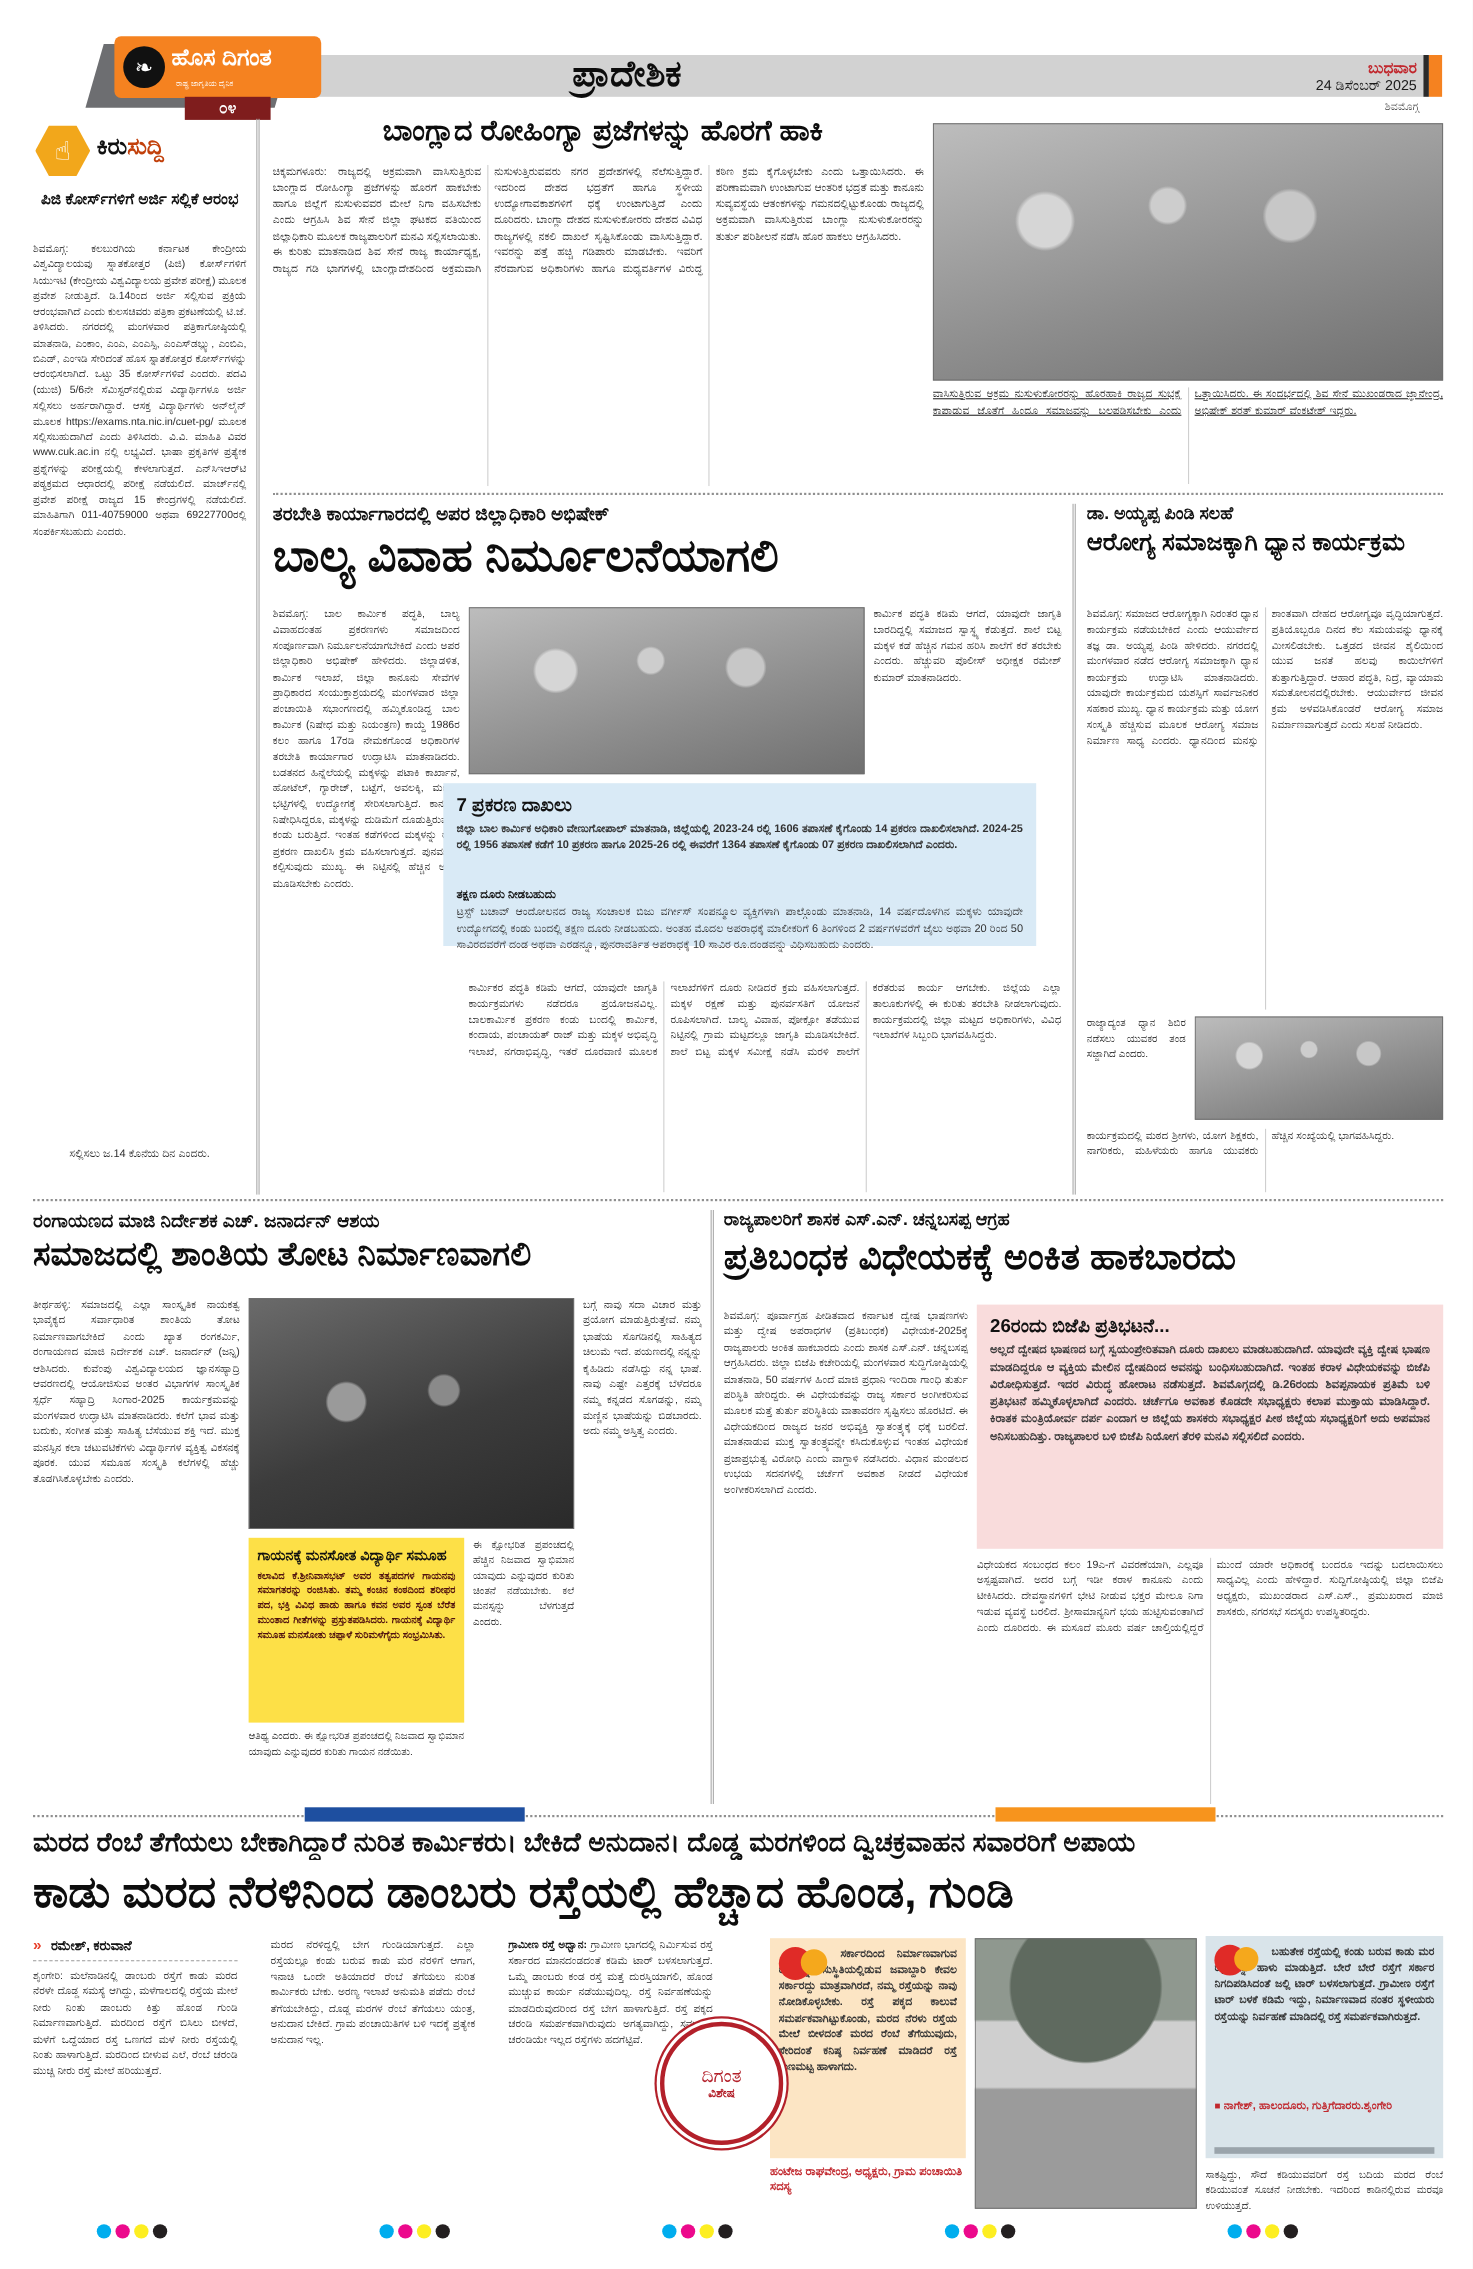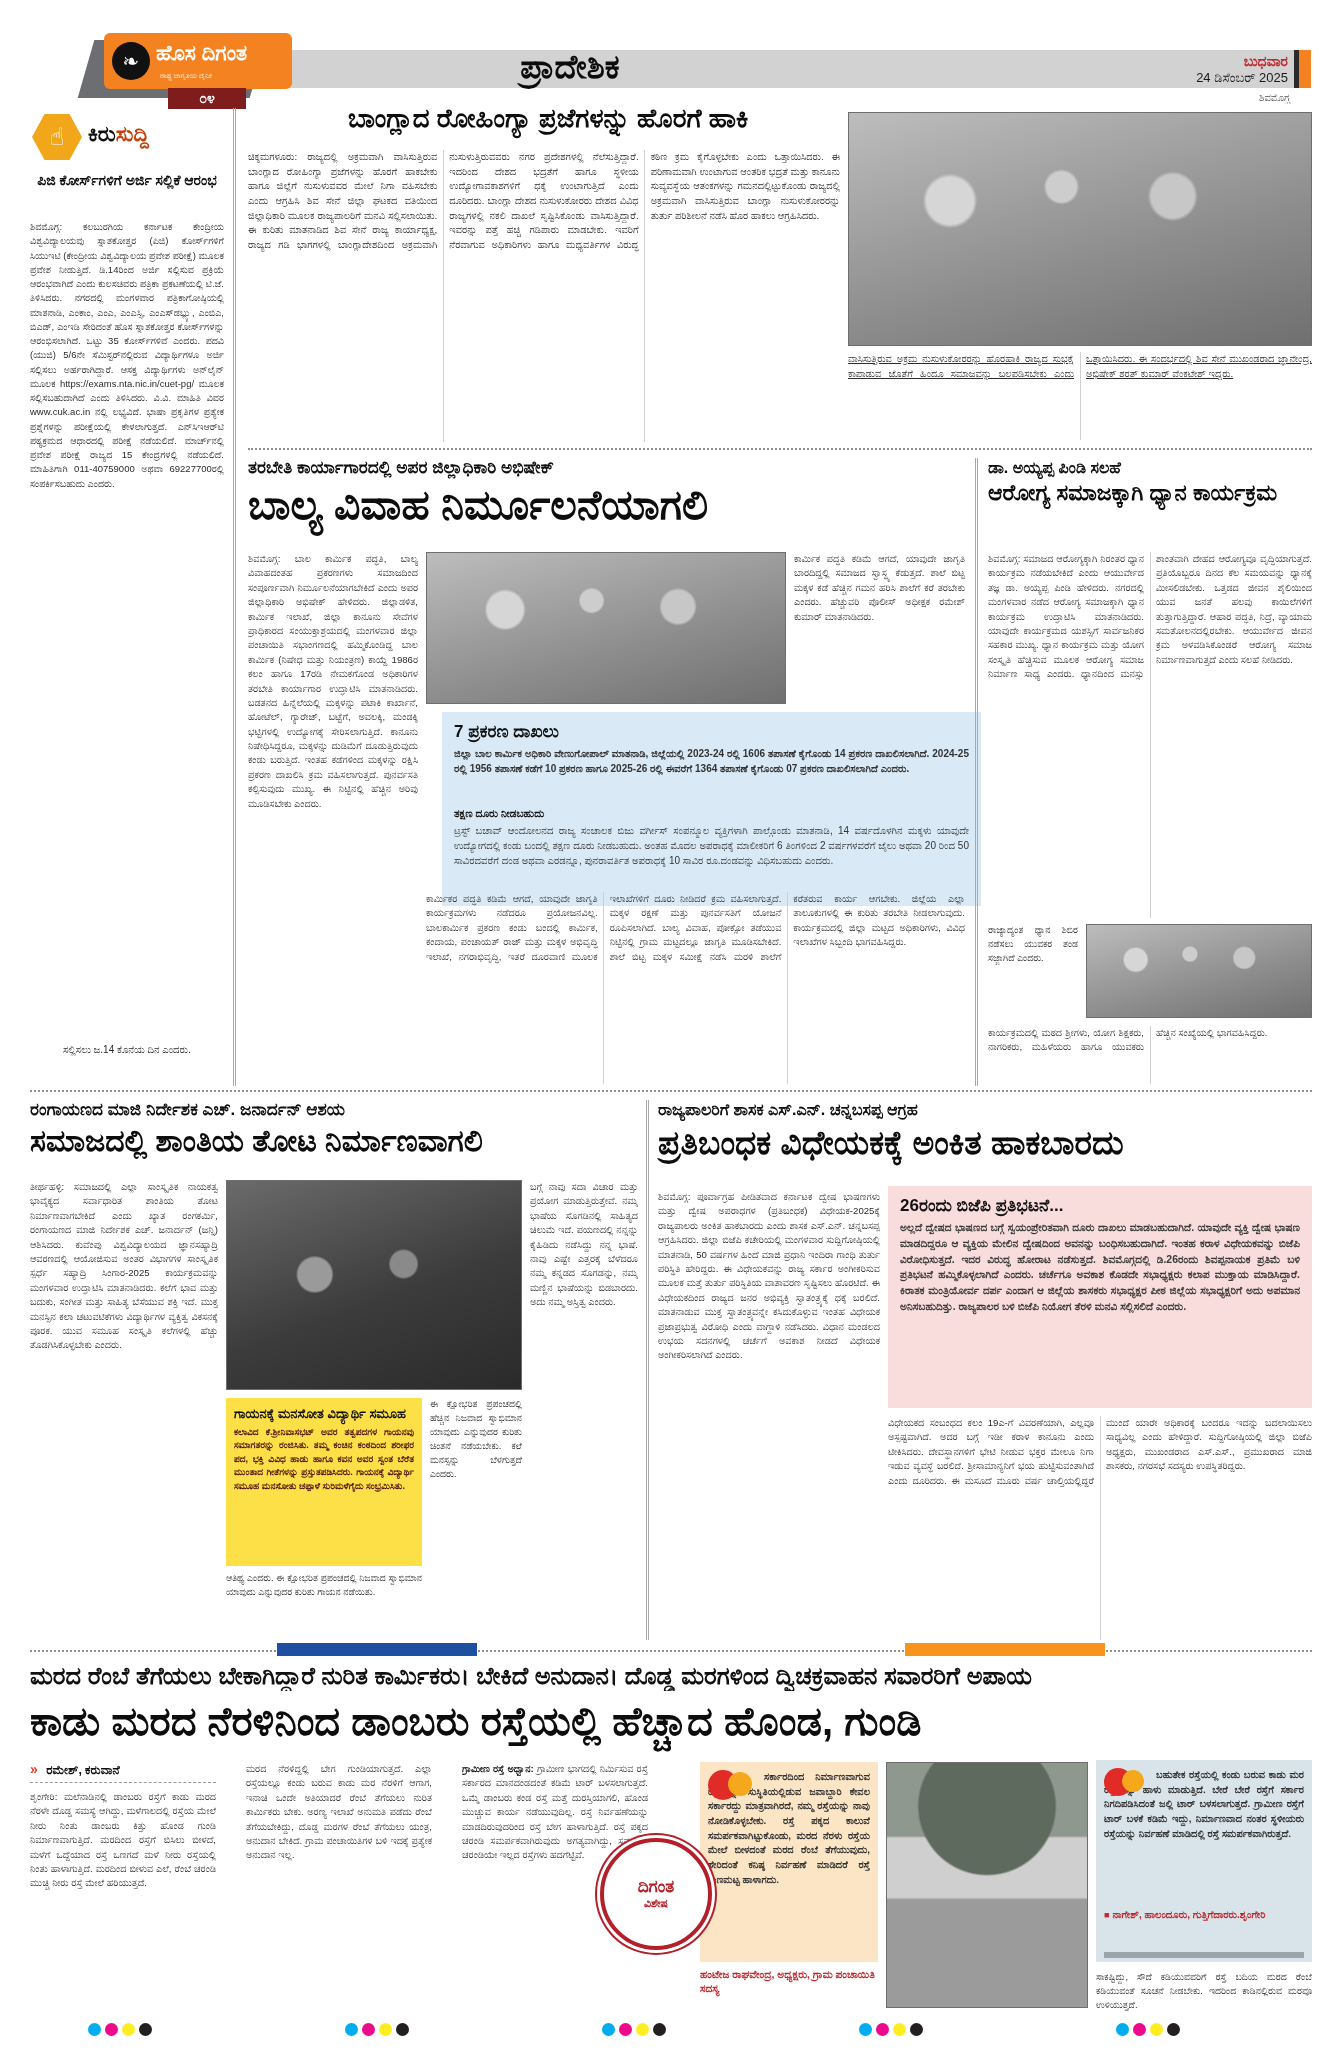--- a/index.html
+++ b/index.html
@@ -78,21 +78,21 @@
   <div class="abs photo ph-light" style="left:848px;top:112px;width:464px;height:234px;"></div>
   <div class="abs txt cols2" style="left:848px;top:352px;width:464px;height:88px;font-size:9.8px;text-decoration:underline;">ವಾಸಿಸುತ್ತಿರುವ ಅಕ್ರಮ ನುಸುಳುಕೋರರನ್ನು ಹೊರಹಾಕಿ ರಾಜ್ಯದ ಸುಭಕ್ಷೆ ಕಾಪಾಡುವ ಜೊತೆಗೆ ಹಿಂದೂ ಸಮಾಜವನ್ನು ಬಲಪಡಿಸಬೇಕು ಎಂದು ಒತ್ತಾಯಿಸಿದರು. ಈ ಸಂದರ್ಭದಲ್ಲಿ ಶಿವ ಸೇನೆ ಮುಖಂಡರಾದ ಜ್ಞಾನೇಂದ್ರ, ಅಭಿಷೇಕ್ ಶರತ್ ಕುಮಾರ್ ವೆಂಕಟೇಶ್ ಇದ್ದರು.</div>
 
   <div class="abs dotted" style="left:248px;top:448px;width:1064px;"></div>
 
   <div class="abs kicker" style="left:248px;top:458px;width:717px;font-size:17px;">ತರಬೇತಿ ಕಾರ್ಯಾಗಾರದಲ್ಲಿ ಅಪರ ಜಿಲ್ಲಾಧಿಕಾರಿ ಅಭಿಷೇಕ್</div>
   <div class="abs hl" style="left:248px;top:482px;width:717px;height:60px;font-size:41px;">ಬಾಲ್ಯ ವಿವಾಹ ನಿರ್ಮೂಲನೆಯಾಗಲಿ</div>
   <div class="abs txt" style="left:248px;top:552px;width:170px;height:532px;font-size:9.6px;">ಶಿವಮೊಗ್ಗ: ಬಾಲ ಕಾರ್ಮಿಕ ಪದ್ಧತಿ, ಬಾಲ್ಯ ವಿವಾಹದಂತಹ ಪ್ರಕರಣಗಳು ಸಮಾಜದಿಂದ ಸಂಪೂರ್ಣವಾಗಿ ನಿರ್ಮೂಲನೆಯಾಗಬೇಕಿದೆ ಎಂದು ಅಪರ ಜಿಲ್ಲಾಧಿಕಾರಿ ಅಭಿಷೇಕ್ ಹೇಳಿದರು. ಜಿಲ್ಲಾಡಳಿತ, ಕಾರ್ಮಿಕ ಇಲಾಖೆ, ಜಿಲ್ಲಾ ಕಾನೂನು ಸೇವೆಗಳ ಪ್ರಾಧಿಕಾರದ ಸಂಯುಕ್ತಾಶ್ರಯದಲ್ಲಿ ಮಂಗಳವಾರ ಜಿಲ್ಲಾ ಪಂಚಾಯಿತಿ ಸಭಾಂಗಣದಲ್ಲಿ ಹಮ್ಮಿಕೊಂಡಿದ್ದ ಬಾಲ ಕಾರ್ಮಿಕ (ನಿಷೇಧ ಮತ್ತು ನಿಯಂತ್ರಣ) ಕಾಯ್ದೆ 1986ರ ಕಲಂ ಹಾಗೂ 17ರಡಿ ನೇಮಕಗೊಂಡ ಅಧಿಕಾರಿಗಳ ತರಬೇತಿ ಕಾರ್ಯಾಗಾರ ಉದ್ಘಾಟಿಸಿ ಮಾತನಾಡಿದರು. ಬಡತನದ ಹಿನ್ನೆಲೆಯಲ್ಲಿ ಮಕ್ಕಳನ್ನು ಪಟಾಕಿ ಕಾರ್ಖಾನೆ, ಹೋಟೆಲ್, ಗ್ಯಾರೇಜ್, ಬಟ್ಟೆಗೆ, ಅವಲಕ್ಕಿ, ಮಂಡಕ್ಕಿ ಭಟ್ಟಿಗಳಲ್ಲಿ ಉದ್ಯೋಗಕ್ಕೆ ಸೇರಿಸಲಾಗುತ್ತಿದೆ. ಕಾನೂನು ನಿಷೇಧಿಸಿದ್ದರೂ, ಮಕ್ಕಳನ್ನು ದುಡಿಮೆಗೆ ದೂಡುತ್ತಿರುವುದು ಕಂಡು ಬರುತ್ತಿದೆ. ಇಂತಹ ಕಡೆಗಳಿಂದ ಮಕ್ಕಳನ್ನು ರಕ್ಷಿಸಿ ಪ್ರಕರಣ ದಾಖಲಿಸಿ ಕ್ರಮ ವಹಿಸಲಾಗುತ್ತದೆ. ಪುನರ್ವಸತಿ ಕಲ್ಪಿಸುವುದು ಮುಖ್ಯ. ಈ ನಿಟ್ಟಿನಲ್ಲಿ ಹೆಚ್ಚಿನ ಅರಿವು ಮೂಡಿಸಬೇಕು ಎಂದರು.</div>
   <div class="abs photo ph-light" style="left:426px;top:552px;width:360px;height:152px;"></div>
   <div class="abs txt" style="left:794px;top:552px;width:171px;height:152px;font-size:9.6px;">ಕಾರ್ಮಿಕ ಪದ್ಧತಿ ಕಡಿಮೆ ಆಗದೆ, ಯಾವುದೇ ಜಾಗೃತಿ ಬಾರದಿದ್ದಲ್ಲಿ ಸಮಾಜದ ಸ್ವಾಸ್ಥ್ಯ ಕೆಡುತ್ತದೆ. ಶಾಲೆ ಬಿಟ್ಟ ಮಕ್ಕಳ ಕಡೆ ಹೆಚ್ಚಿನ ಗಮನ ಹರಿಸಿ ಶಾಲೆಗೆ ಕರೆ ತರಬೇಕು ಎಂದರು. ಹೆಚ್ಚುವರಿ ಪೊಲೀಸ್ ಅಧೀಕ್ಷಕ ರಮೇಶ್ ಕುಮಾರ್ ಮಾತನಾಡಿದರು.</div>
-  <div class="abs boxpad" style="left:442px;top:712px;width:539px;height:194px;background:#d9eaf6;">
+  <div class="abs boxpad" style="left:403px;top:712px;width:539px;height:148px;background:#d9eaf6;">
     <div style="font-size:17px;font-weight:bold;color:#111;margin-bottom:4px;">7 ಪ್ರಕರಣ ದಾಖಲು</div>
     <div class="txt" style="font-size:10px;font-weight:bold;color:#333;height:58px;">ಜಿಲ್ಲಾ ಬಾಲ ಕಾರ್ಮಿಕ ಅಧಿಕಾರಿ ವೇಣುಗೋಪಾಲ್ ಮಾತನಾಡಿ, ಜಿಲ್ಲೆಯಲ್ಲಿ 2023-24 ರಲ್ಲಿ 1606 ತಪಾಸಣೆ ಕೈಗೊಂಡು 14 ಪ್ರಕರಣ ದಾಖಲಿಸಲಾಗಿದೆ. 2024-25 ರಲ್ಲಿ 1956 ತಪಾಸಣೆ ಕಡೆಗೆ 10 ಪ್ರಕರಣ ಹಾಗೂ 2025-26 ರಲ್ಲಿ ಈವರೆಗೆ 1364 ತಪಾಸಣೆ ಕೈಗೊಂಡು 07 ಪ್ರಕರಣ ದಾಖಲಿಸಲಾಗಿದೆ ಎಂದರು.</div>
     <div style="font-size:10.5px;font-weight:bold;color:#111;margin:3px 0;">ತಕ್ಷಣ ದೂರು ನೀಡಬಹುದು</div>
     <div class="txt" style="font-size:10px;color:#333;height:48px;">ಟ್ರಸ್ಟ್ ಬಚಾವ್ ಆಂದೋಲನದ ರಾಜ್ಯ ಸಂಚಾಲಕ ಬಿಜು ವರ್ಗೀಸ್ ಸಂಪನ್ಮೂಲ ವ್ಯಕ್ತಿಗಳಾಗಿ ಪಾಲ್ಗೊಂಡು ಮಾತನಾಡಿ, 14 ವರ್ಷದೊಳಗಿನ ಮಕ್ಕಳು ಯಾವುದೇ ಉದ್ಯೋಗದಲ್ಲಿ ಕಂಡು ಬಂದಲ್ಲಿ ತಕ್ಷಣ ದೂರು ನೀಡಬಹುದು. ಅಂತಹ ಮೊದಲ ಅಪರಾಧಕ್ಕೆ ಮಾಲೀಕರಿಗೆ 6 ತಿಂಗಳಿಂದ 2 ವರ್ಷಗಳವರೆಗೆ ಜೈಲು ಅಥವಾ 20 ರಿಂದ 50 ಸಾವಿರದವರೆಗೆ ದಂಡ ಅಥವಾ ಎರಡನ್ನೂ, ಪುನರಾವರ್ತಿತ ಅಪರಾಧಕ್ಕೆ 10 ಸಾವಿರ ರೂ.ದಂಡವನ್ನು ವಿಧಿಸಬಹುದು ಎಂದರು.</div>
   </div>
   <div class="abs txt cols3" style="left:426px;top:892px;width:539px;height:192px;font-size:9.6px;">ಕಾರ್ಮಿಕರ ಪದ್ಧತಿ ಕಡಿಮೆ ಆಗದೆ, ಯಾವುದೇ ಜಾಗೃತಿ ಕಾರ್ಯಕ್ರಮಗಳು ನಡೆದರೂ ಪ್ರಯೋಜನವಿಲ್ಲ. ಬಾಲಕಾರ್ಮಿಕ ಪ್ರಕರಣ ಕಂಡು ಬಂದಲ್ಲಿ ಕಾರ್ಮಿಕ, ಕಂದಾಯ, ಪಂಚಾಯತ್ ರಾಜ್ ಮತ್ತು ಮಕ್ಕಳ ಅಭಿವೃದ್ಧಿ ಇಲಾಖೆ, ನಗರಾಭಿವೃದ್ಧಿ, ಇತರೆ ದೂರವಾಣಿ ಮೂಲಕ ಇಲಾಖೆಗಳಿಗೆ ದೂರು ನೀಡಿದರೆ ಕ್ರಮ ವಹಿಸಲಾಗುತ್ತದೆ. ಮಕ್ಕಳ ರಕ್ಷಣೆ ಮತ್ತು ಪುನರ್ವಸತಿಗೆ ಯೋಜನೆ ರೂಪಿಸಲಾಗಿದೆ. ಬಾಲ್ಯ ವಿವಾಹ, ಪೋಕ್ಸೋ ತಡೆಯುವ ನಿಟ್ಟಿನಲ್ಲಿ ಗ್ರಾಮ ಮಟ್ಟದಲ್ಲೂ ಜಾಗೃತಿ ಮೂಡಿಸಬೇಕಿದೆ. ಶಾಲೆ ಬಿಟ್ಟ ಮಕ್ಕಳ ಸಮೀಕ್ಷೆ ನಡೆಸಿ ಮರಳಿ ಶಾಲೆಗೆ ಕರೆತರುವ ಕಾರ್ಯ ಆಗಬೇಕು. ಜಿಲ್ಲೆಯ ಎಲ್ಲಾ ತಾಲೂಕುಗಳಲ್ಲಿ ಈ ಕುರಿತು ತರಬೇತಿ ನೀಡಲಾಗುವುದು. ಕಾರ್ಯಕ್ರಮದಲ್ಲಿ ಜಿಲ್ಲಾ ಮಟ್ಟದ ಅಧಿಕಾರಿಗಳು, ವಿವಿಧ ಇಲಾಖೆಗಳ ಸಿಬ್ಬಂದಿ ಭಾಗವಹಿಸಿದ್ದರು.</div>
 
   <div class="abs vrule" style="left:975px;top:458px;height:628px;"></div>
 
   <div class="abs kicker" style="left:988px;top:458px;width:324px;font-size:16px;">ಡಾ. ಅಯ್ಯಪ್ಪ ಪಿಂಡಿ ಸಲಹೆ</div>
@@ -140,21 +140,21 @@
   </div>
   <div class="abs txt" style="left:30px;top:1790px;width:186px;height:220px;font-size:9.6px;">ಶೃಂಗೇರಿ: ಮಲೆನಾಡಿನಲ್ಲಿ ಡಾಂಬರು ರಸ್ತೆಗೆ ಕಾಡು ಮರದ ನೆರಳೇ ದೊಡ್ಡ ಸಮಸ್ಯೆ ಆಗಿದ್ದು, ಮಳೆಗಾಲದಲ್ಲಿ ರಸ್ತೆಯ ಮೇಲೆ ನೀರು ನಿಂತು ಡಾಂಬರು ಕಿತ್ತು ಹೊಂಡ ಗುಂಡಿ ನಿರ್ಮಾಣವಾಗುತ್ತಿದೆ. ಮರದಿಂದ ರಸ್ತೆಗೆ ಬಿಸಿಲು ಬೀಳದೆ, ಮಳೆಗೆ ಒದ್ದೆಯಾದ ರಸ್ತೆ ಒಣಗದೆ ಮಳೆ ನೀರು ರಸ್ತೆಯಲ್ಲಿ ನಿಂತು ಹಾಳಾಗುತ್ತಿದೆ. ಮರದಿಂದ ಬೀಳುವ ಎಲೆ, ರೆಂಬೆ ಚರಂಡಿ ಮುಚ್ಚಿ ನೀರು ರಸ್ತೆ ಮೇಲೆ ಹರಿಯುತ್ತದೆ.</div>
   <div class="abs txt" style="left:246px;top:1762px;width:186px;height:248px;font-size:9.6px;">ಮರದ ನೆರಳಿದ್ದಲ್ಲಿ ಬೇಗ ಗುಂಡಿಯಾಗುತ್ತದೆ. ಎಲ್ಲಾ ರಸ್ತೆಯಲ್ಲೂ ಕಂಡು ಬರುವ ಕಾಡು ಮರ ನೆರಳಿಗೆ ಆಗಾಗ, ಇನಾಚಿ ಒಂದೇ ಅತಿಯಾದರೆ ರೆಂಬೆ ತೆಗೆಯಲು ನುರಿತ ಕಾರ್ಮಿಕರು ಬೇಕು. ಅರಣ್ಯ ಇಲಾಖೆ ಅನುಮತಿ ಪಡೆದು ರೆಂಬೆ ತೆಗೆಯಬೇಕಿದ್ದು, ದೊಡ್ಡ ಮರಗಳ ರೆಂಬೆ ತೆಗೆಯಲು ಯಂತ್ರ, ಅನುದಾನ ಬೇಕಿದೆ. ಗ್ರಾಮ ಪಂಚಾಯಿತಿಗಳ ಬಳಿ ಇದಕ್ಕೆ ಪ್ರತ್ಯೇಕ ಅನುದಾನ ಇಲ್ಲ.</div>
   <div class="abs txt" style="left:462px;top:1762px;width:186px;height:248px;font-size:9.6px;">
     <span style="font-weight:bold;color:#111;">ಗ್ರಾಮೀಣ ರಸ್ತೆ ಅಧ್ವಾನ: </span><span>ಗ್ರಾಮೀಣ ಭಾಗದಲ್ಲಿ ನಿರ್ಮಿಸುವ ರಸ್ತೆ ಸರ್ಕಾರದ ಮಾನದಂಡದಂತೆ ಕಡಿಮೆ ಟಾರ್ ಬಳಸಲಾಗುತ್ತದೆ. ಒಮ್ಮೆ ಡಾಂಬರು ಕಂಡ ರಸ್ತೆ ಮತ್ತೆ ದುರಸ್ತಿಯಾಗಲಿ, ಹೊಂಡ ಮುಚ್ಚುವ ಕಾರ್ಯ ನಡೆಯುವುದಿಲ್ಲ. ರಸ್ತೆ ನಿರ್ವಹಣೆಯನ್ನು ಮಾಡದಿರುವುದರಿಂದ ರಸ್ತೆ ಬೇಗ ಹಾಳಾಗುತ್ತಿದೆ. ರಸ್ತೆ ಪಕ್ಕದ ಚರಂಡಿ ಸಮರ್ಪಕವಾಗಿರುವುದು ಅಗತ್ಯವಾಗಿದ್ದು, ಸಮರ್ಪಕ ಚರಂಡಿಯೇ ಇಲ್ಲದ ರಸ್ತೆಗಳು ಹದಗೆಟ್ಟಿವೆ.</span>
   </div>
 
   <div class="abs" style="left:600px;top:1838px;width:104px;height:104px;border-radius:50%;background:#fff;
               border:4px solid #b3202a;box-shadow:0 0 0 3px #fff,0 0 0 5px #b3202a;z-index:5;
               display:flex;flex-direction:column;align-items:center;justify-content:center;">
-    <div style="font-size:17px;font-weight:bold;color:#b3202a;line-height:1.1;">ದಿಗಂತ</div>
+    <div style="font-size:17px;font-weight:normal;color:#b3202a;line-height:1.1;">ದಿಗಂತ</div>
     <div style="font-size:11px;font-weight:bold;color:#b3202a;">ವಿಶೇಷ</div>
   </div>
 
   <div class="abs" style="left:700px;top:1762px;width:178px;height:200px;background:#fce5c4;box-sizing:border-box;padding:8px;">
     <div class="circle-icon" style="left:8px;top:8px;width:30px;height:30px;background:#e02b27;"></div>
     <div class="circle-icon" style="left:28px;top:10px;width:24px;height:24px;background:#f5a81c;"></div>
     <div class="txt" style="font-size:9.8px;font-weight:bold;color:#333;height:184px;text-indent:56px;">ಸರ್ಕಾರದಿಂದ ನಿರ್ಮಾಣವಾಗುವ ರಸ್ತೆಯನ್ನು ಸುಸ್ಥಿತಿಯಲ್ಲಿಡುವ ಜವಾಬ್ದಾರಿ ಕೇವಲ ಸರ್ಕಾರದ್ದು ಮಾತ್ರವಾಗಿರದೆ, ನಮ್ಮ ರಸ್ತೆಯನ್ನು ನಾವು ನೋಡಿಕೊಳ್ಳಬೇಕು. ರಸ್ತೆ ಪಕ್ಕದ ಕಾಲುವೆ ಸಮರ್ಪಕವಾಗಿಟ್ಟುಕೊಂಡು, ಮರದ ನೆರಳು ರಸ್ತೆಯ ಮೇಲೆ ಬೀಳದಂತೆ ಮರದ ರೆಂಬೆ ತೆಗೆಯುವುದು, ಸೇರಿದಂತೆ ಕನಿಷ್ಠ ನಿರ್ವಹಣೆ ಮಾಡಿದರೆ ರಸ್ತೆ ಗುಣಮಟ್ಟ ಹಾಳಾಗದು.</div>
   </div>
   <div class="abs" style="left:700px;top:1968px;width:178px;height:42px;font-size:10.5px;font-weight:bold;color:#c1272d;line-height:1.3;overflow:hidden;">ಹಂಟೇಜ ರಾಘವೇಂದ್ರ, ಅಧ್ಯಕ್ಷರು, ಗ್ರಾಮ ಪಂಚಾಯಿತಿ ಸದಸ್ಯ</div>
 

